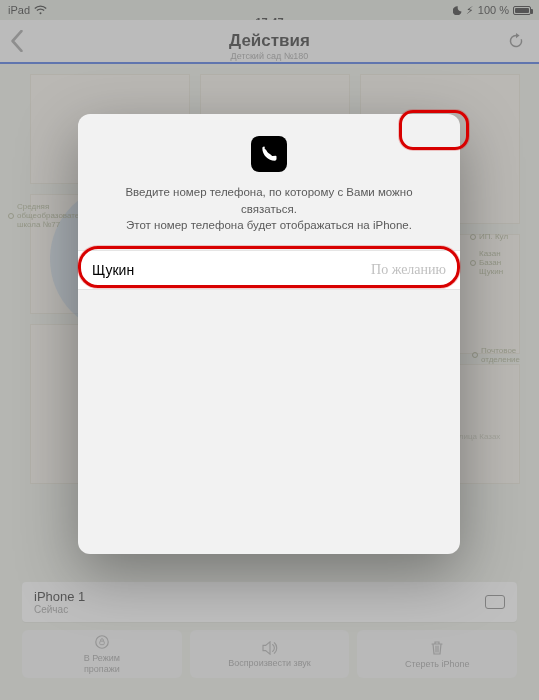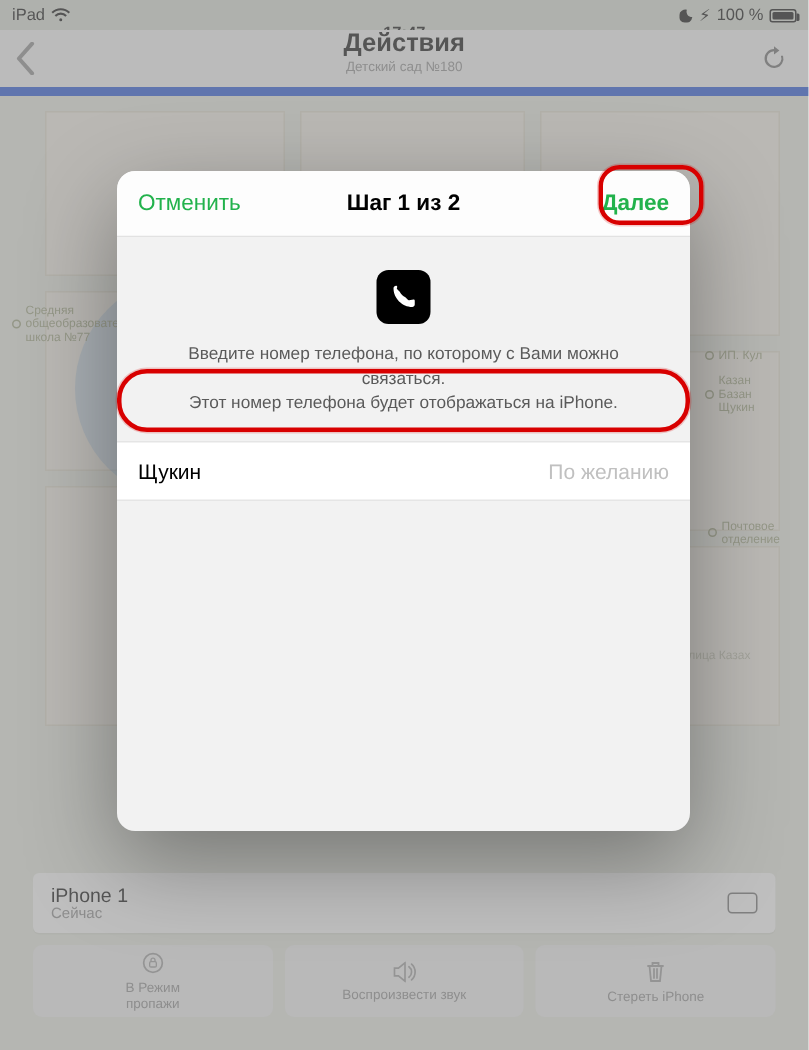--- a/index.html
+++ b/index.html
@@ -21,22 +21,22 @@
     }
     .statusbar .center { position: absolute; left: 50%; transform: translateX(-50%); font-weight: 600; margin-top: 24px; }
     .statusbar .right { display: flex; align-items: center; gap: 4px; }
     .battery { display:inline-block; width:18px; height:9px; border:1px solid #000; border-radius:2px; position:relative; }
     .battery::after { content:""; position:absolute; right:-3px; top:2px; width:2px; height:5px; background:#000; border-radius:0 1px 1px 0; }
     .battery i { display:block; position:absolute; left:1px; top:1px; bottom:1px; right:1px; background:#000; border-radius:1px; }
 
     .navbar {
       position: absolute; top: 20px; left: 0; right: 0; height: 44px;
       background: #f7f7f7;
-      display:flex; align-items:flex-start; justify-content:center;
-      border-bottom: 6px solid #1d4ed8;
+      display:flex; align-items:flex-end; justify-content:center;
+      border-bottom: 2px solid #1d4ed8;
     }
     .navbar .title { font-size: 17px; font-weight: 600; color: #000; text-align:center; line-height:1.1; }
     .navbar .subtitle { font-size: 9px; color: #8a8a8a; font-weight: 400; display:block; margin-top:1px; }
     .navbar .back { position:absolute; left:10px; top:50%; transform:translateY(-50%); }
     .navbar .refresh { position:absolute; right:14px; top:50%; transform:translateY(-50%); }
 
     .back svg, .refresh svg { display:block; }
 
     
     .map { position:absolute; top:64px; bottom:0; left:0; right:0; background:#e8ebe1; }
@@ -73,21 +73,21 @@
     .sheet-header .left { left:0; }
     .sheet-header .right { right:0; font-weight:600; }
 
     .sheet-body { flex:1; padding:18px 0 0; text-align:center; }
     .phone-icon-wrap { display:flex; justify-content:center; margin:4px 0 12px; }
     .phone-icon { width:36px; height:36px; background:#000; border-radius:8px; display:flex; align-items:center; justify-content:center; }
     .desc { font-size:11.5px; color:#5a5a5a; line-height:1.45; padding:0 28px; }
 
     .row { margin-top:16px; background:#fff; border-top:1px solid #e5e5e5; border-bottom:1px solid #e5e5e5; height:40px; display:flex; align-items:center; padding:0 14px; }
     .row .label { font-size:14px; color:#000; }
-    .row input { flex:1; border:none; outline:none; text-align:right; font-size:14px; color:#c0c0c0; background:transparent; font-family:Liberation Sans, sans-serif; }
+    .row input { flex:1; border:none; outline:none; text-align:right; font-size:14px; color:#c0c0c0; background:transparent; font-family:Liberation Serif, serif; }
     .row input::placeholder { color:#c0c0c0; }
 
     
     .hl { position:absolute; border:3px solid #d80000; border-radius:16px; box-shadow:0 0 0 1px rgba(216,0,0,0.2); pointer-events:none; }
     .hl.next  { top:110px; left:399px; width:70px; height:40px; border-radius:14px; }
     .hl.input { top:246px; left:78px;  width:382px; height:42px; border-radius:20px; }
   </style>
 </head>
 <body>
 
@@ -197,25 +197,20 @@
       <span>Стереть iPhone</span>
     </div>
   </div>
 
   <div class="dimmer"></div>
 </div>
 
 <div class="overlay"></div>
 
 <div class="sheet">
-  <div class="sheet-header">
-    <span class="left">Отменить</span>
-    <span class="title">Шаг 1 из 2</span>
-    <span class="right">Далее</span>
-  </div>
   <div class="sheet-body">
     <div class="phone-icon-wrap">
       <div class="phone-icon">
         <svg width="20" height="20" viewBox="0 0 24 24">
             <path d="M6 3c-1 0-2 1-2 2 0 8 7 15 15 15 1 0 2-1 2-2v-3c0-.6-.4-1-1-1l-3.5.5c-.4.1-.8 0-1-.3l-2-2c-2-1-3.5-2.5-4.5-4.5l-2-2c-.3-.3-.4-.7-.3-1L7 4c0-.6-.4-1-1-1z" fill="#fff"></path>
           </svg>
       </div>
     </div>
     <div class="desc">
       <span>Введите номер телефона, по которому с Вами можно связаться.</span><br>

